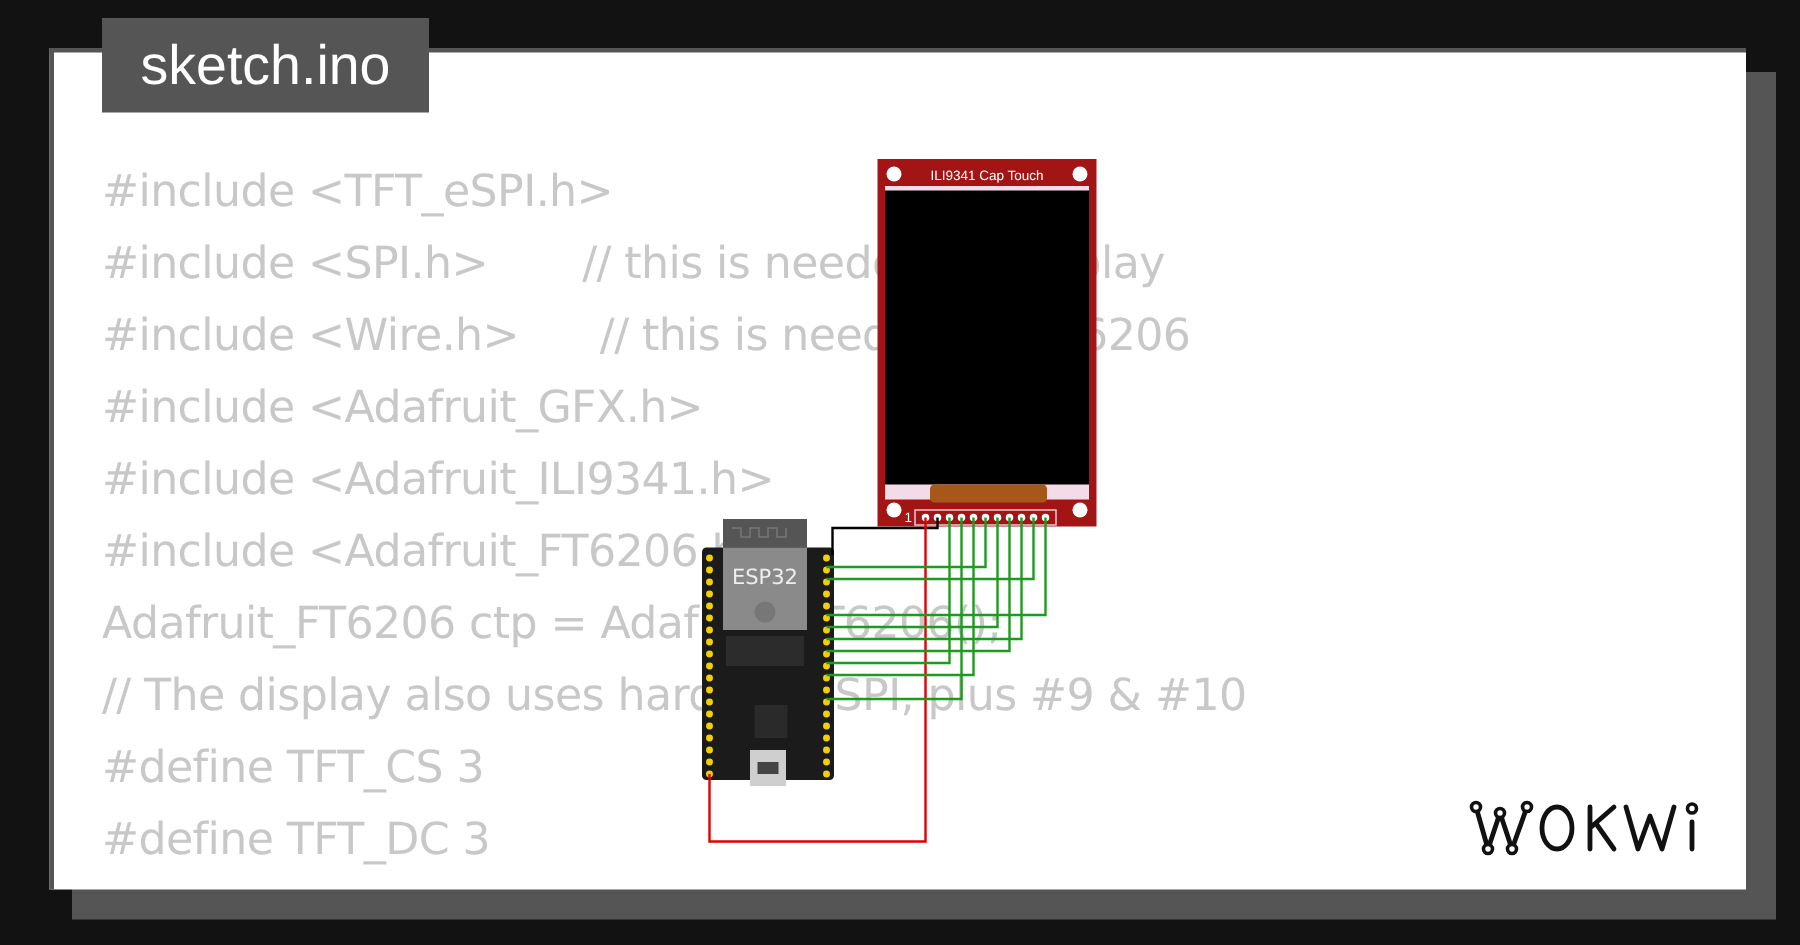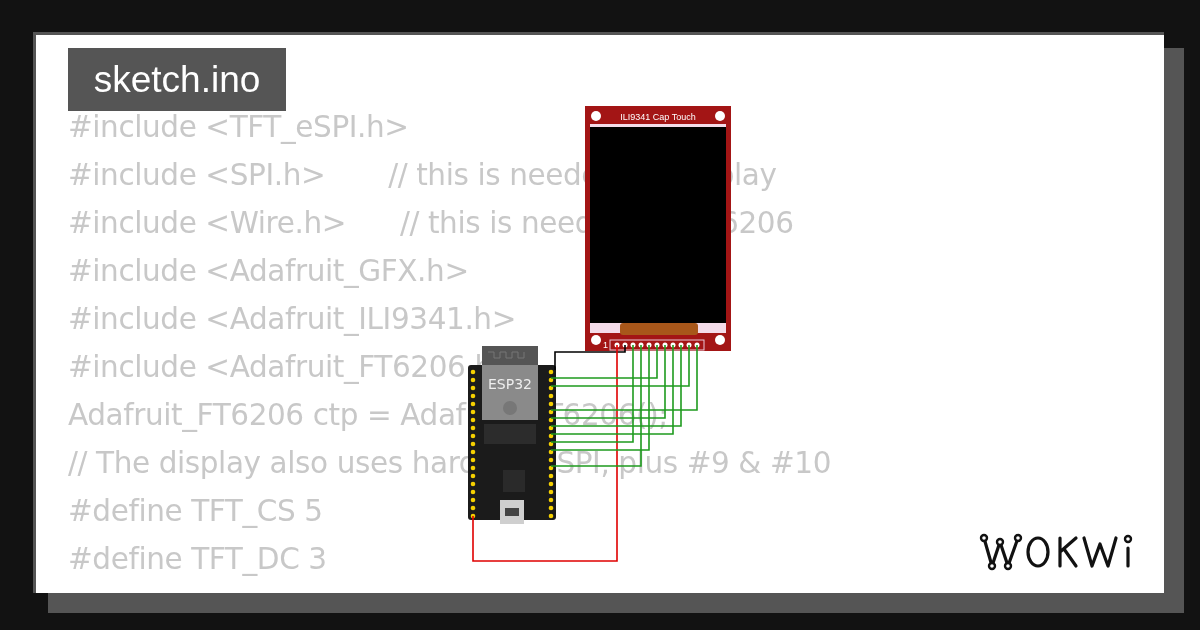--- a/index.html
+++ b/index.html
@@ -1,38 +1,38 @@
 <!DOCTYPE html>
 <html><head>
 <meta charset="utf-8">
 <style>
   html,body{margin:0;padding:0;}
   body{width:1200px;height:630px;background:#121212;position:relative;overflow:hidden;font-family:"DejaVu Sans",sans-serif;}
   .shadow{position:absolute;left:48px;top:48px;width:1136px;height:565px;background:#555555;}
   .card{position:absolute;left:33px;top:32px;width:1131px;height:561px;background:#ffffff;border:3px solid #555555;border-right:none;border-bottom:none;box-sizing:border-box;overflow:hidden;}
-  .tab{position:absolute;left:68px;top:12px;height:63px;width:218px;background:#555555;color:#ffffff;font-family:"Liberation Sans",sans-serif;font-size:37px;line-height:63px;text-align:center;z-index:5;margin-top:36px;}
+  .tab{position:absolute;left:68px;top:12px;height:63px;width:218px;background:#555555;color:#ffffff;font-family:"Liberation Sans",sans-serif;font-size:37px;line-height:63px;text-align:center;z-index:5;}
   .code{position:absolute;left:32px;top:68px;margin:0;color:#c8c8c8;font-family:"DejaVu Sans",sans-serif;font-size:29.5px;line-height:48px;white-space:pre;letter-spacing:-0.4px;}
   .circuit{position:absolute;left:0;top:0;width:1200px;height:630px;z-index:4;}
   .logo{position:absolute;left:978px;top:528px;z-index:6;}
 </style>
 </head>
 <body>
 
 <div class="shadow"></div>
 <div class="tab">sketch.ino</div>
 <div class="card">
   <pre class="code"><span>#include &lt;TFT_eSPI.h&gt;</span>
 <span>#include &lt;SPI.h&gt;       // this is needed for display</span>
 <span>#include &lt;Wire.h&gt;      // this is needed for FT6206</span>
 <span>#include &lt;Adafruit_GFX.h&gt;</span>
 <span>#include &lt;Adafruit_ILI9341.h&gt;</span>
 <span>#include &lt;Adafruit_FT6206.h&gt;</span>
 <span>Adafruit_FT6206 ctp = Adafruit_FT6206();</span>
 <span>// The display also uses hardware SPI, plus #9 &amp; #10</span>
-<span>#define TFT_CS 5</span>
+<span>#define TFT_CS 3</span>
 <span>#define TFT_DC 3</span>
 <span>#define TFT_MOSI 23</span></pre>
 </div>
 
 <svg class="circuit" viewBox="0 0 1200 630">
 
   <g>
     <rect x="585" y="106" width="146" height="245" fill="#a31515"></rect>
     <rect x="590" y="124" width="136" height="209" fill="#f4dbe8"></rect>
     <rect x="590" y="127" width="136" height="196" fill="#000"></rect>

